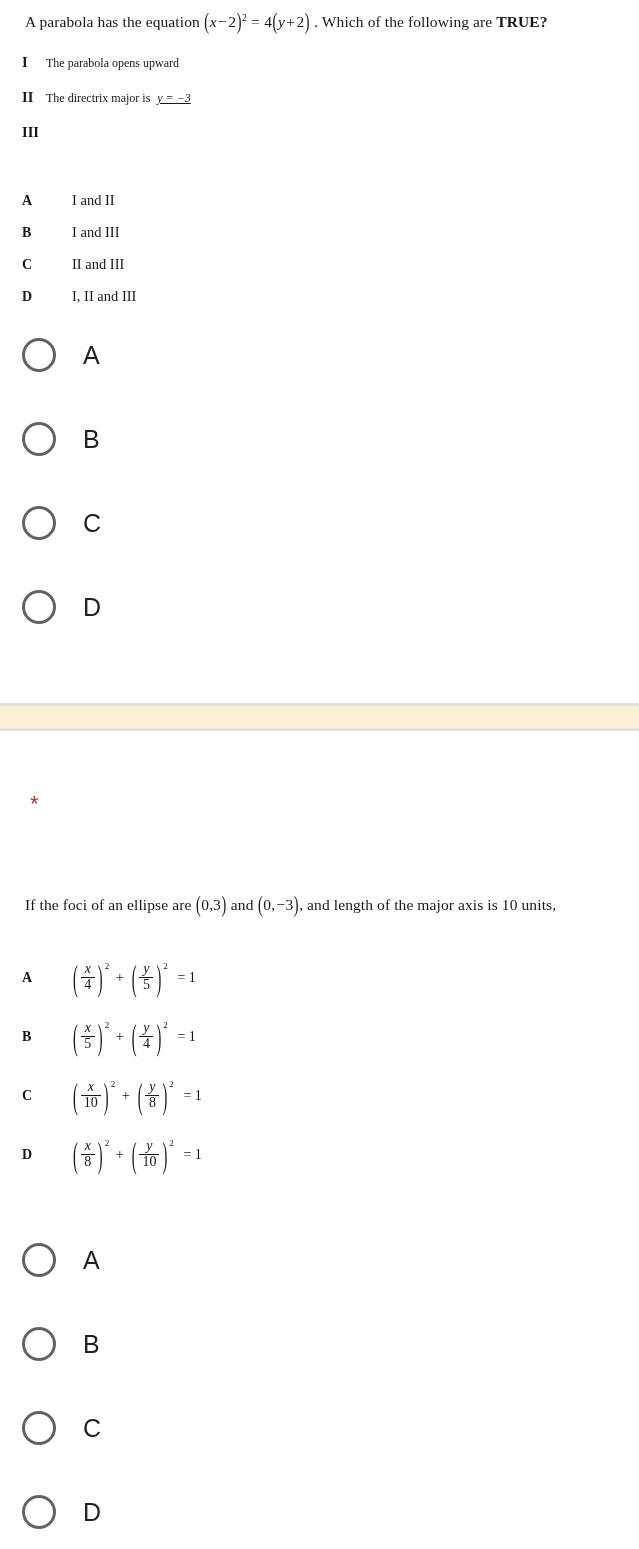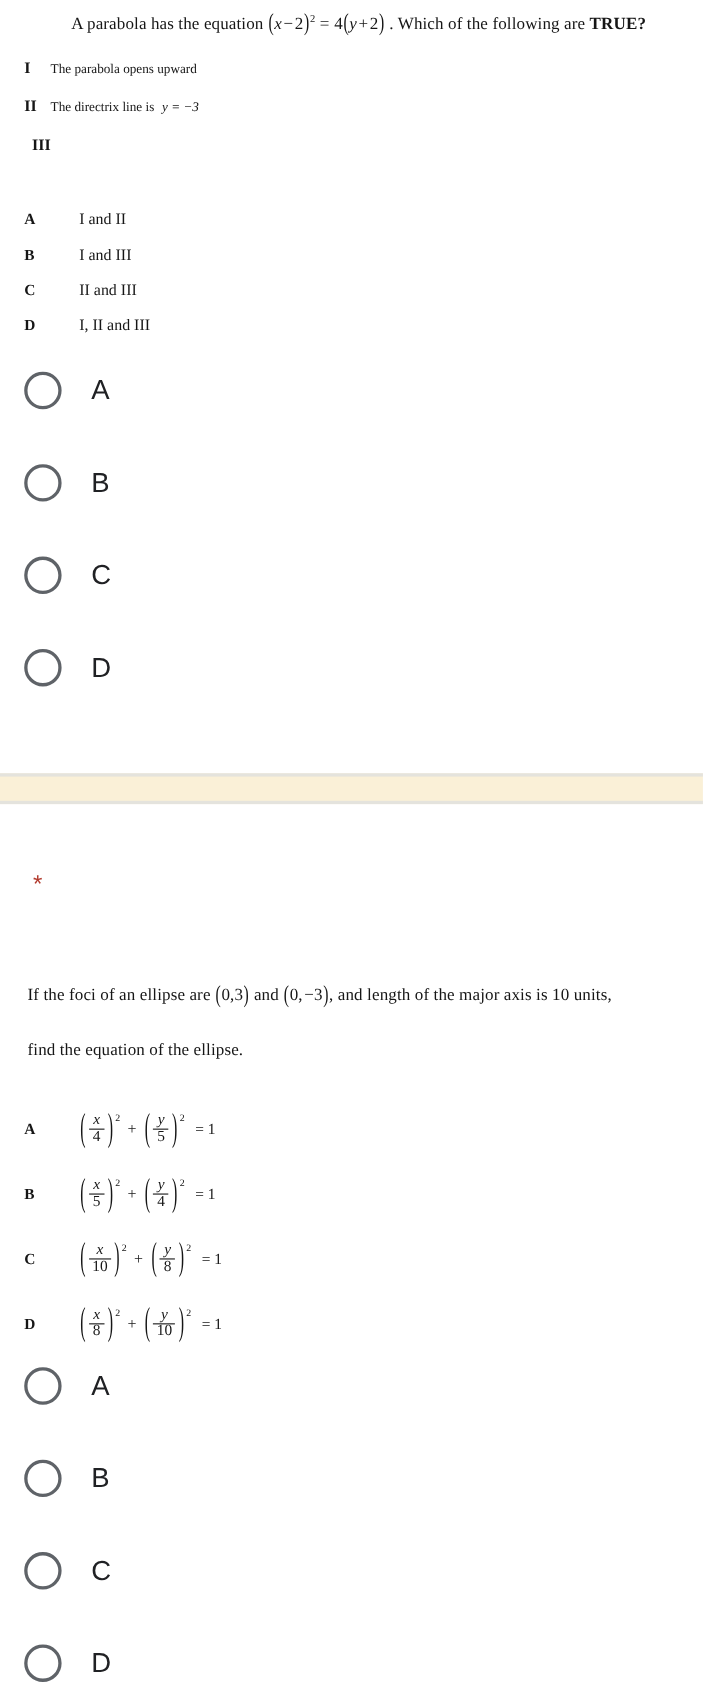--- a/index.html
+++ b/index.html
@@ -151,43 +151,43 @@
   }
 
   
   .abs { position: absolute; left: 0; }
 </style>
 </head>
 <body>
 
 <div class="abs qimage" style="top:12px; left:0; width:639px;">
 
-  <div class="stem" style="padding-left:25px; padding-right:12px;text-align:center;">
+  <div class="stem" style="padding-left:25px; padding-right:12px;">
     <span>A parabola has the equation</span>
     <span>
       <span class="paren">(</span><span class="mi">x</span> − 2<span class="paren">)</span><span class="sup">2</span>
       <span style="letter-spacing:.5px;">=</span> 4<span class="paren">(</span><span class="mi">y</span> + 2<span class="paren">)</span>
     </span><span>. Which of the following are</span>
     <span style="font-weight:bold;">TRUE?</span>
   </div>
 
   <div class="mathrow" style="margin-top:22px;">
     <div class="rn">I</div>
     <div class="rtext">The parabola opens upward</div>
   </div>
 
   <div class="mathrow" style="margin-top:18px;">
     <div class="rn">II</div>
     <div class="rtext">
-      <span>The directrix line is</span>
-      <span class="mi" style="margin-left:4px;">y = −3</span>
-    </div>
-  </div>
-
-  <div class="mathrow" style="margin-top:18px;text-align:right;">
+      <span>The directrix major is</span>
+      <span class="mi" style="margin-left:4px;text-decoration:underline;">y = −3</span>
+    </div>
+  </div>
+
+  <div class="mathrow" style="margin-top:18px;">
     <div class="rn">III</div>
   </div>
 
   <div style="margin-top:44px;">
     <div class="optrow" style="height:32px;">
       <div class="optletter">A</div>
       <div class="opttext">I and II</div>
     </div>
     <div class="optrow" style="height:32px;">
       <div class="optletter">B</div>
@@ -230,21 +230,20 @@
 <div class="abs qimage" style="top:895px; left:0; width:636px;">
 
   <div class="stem" style="padding-left:25px; padding-right:10px;">
     <span>If the foci of an ellipse are</span>
     <span><span class="paren">(</span>0,3<span class="paren">)</span></span>
     <span>and</span>
     <span><span class="paren">(</span>0, −3<span class="paren">)</span>,</span>
     <span>and length of the major axis is 10 units,</span>
   </div>
 
-  <div class="stem" style="padding-left:25px; margin-top:30px;">find the equation of the ellipse.</div>
 
   <div style="margin-top:34px;">
 
     <div class="optrow" style="height:59px;">
       <div class="optletter">A</div>
       <div class="opttext">
         <span class="fracwrap">
             <span class="bigparen">(</span>
             <span class="frac">
               <span class="num">x</span>

